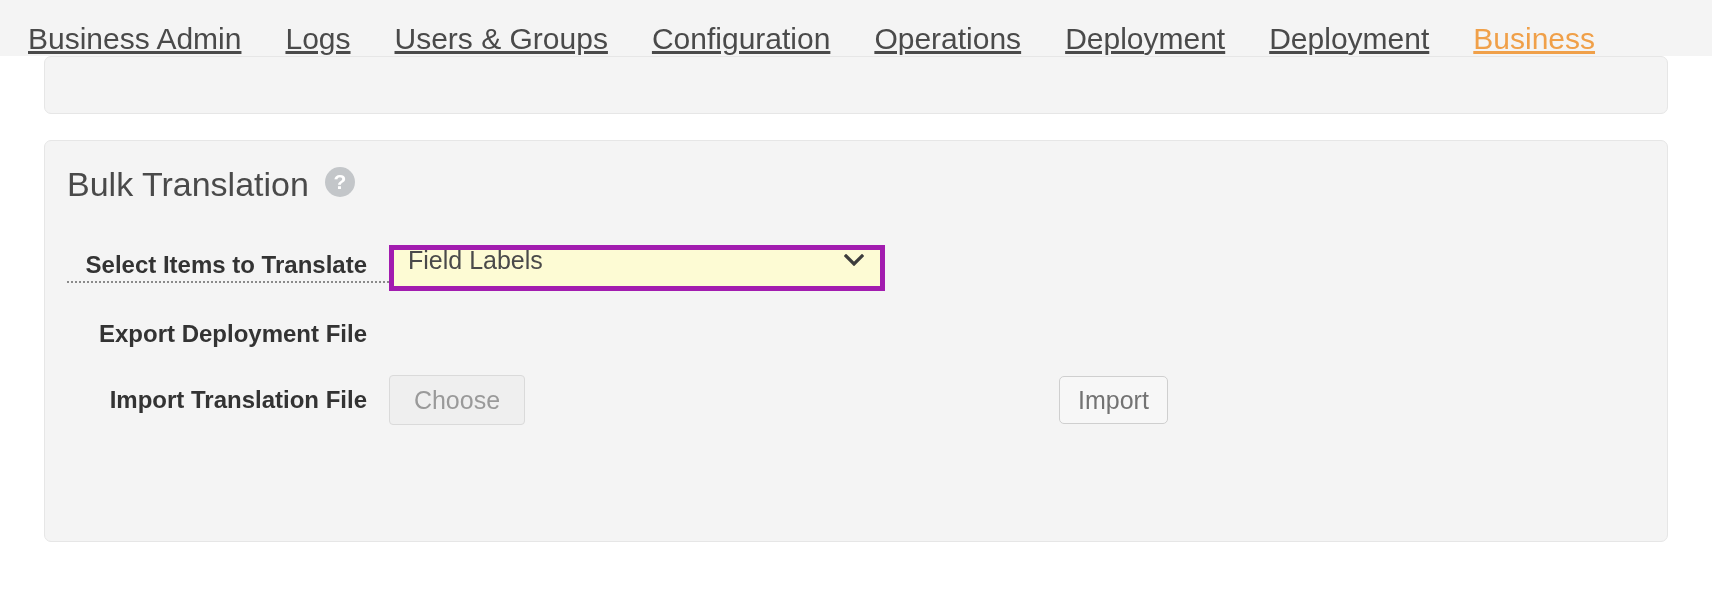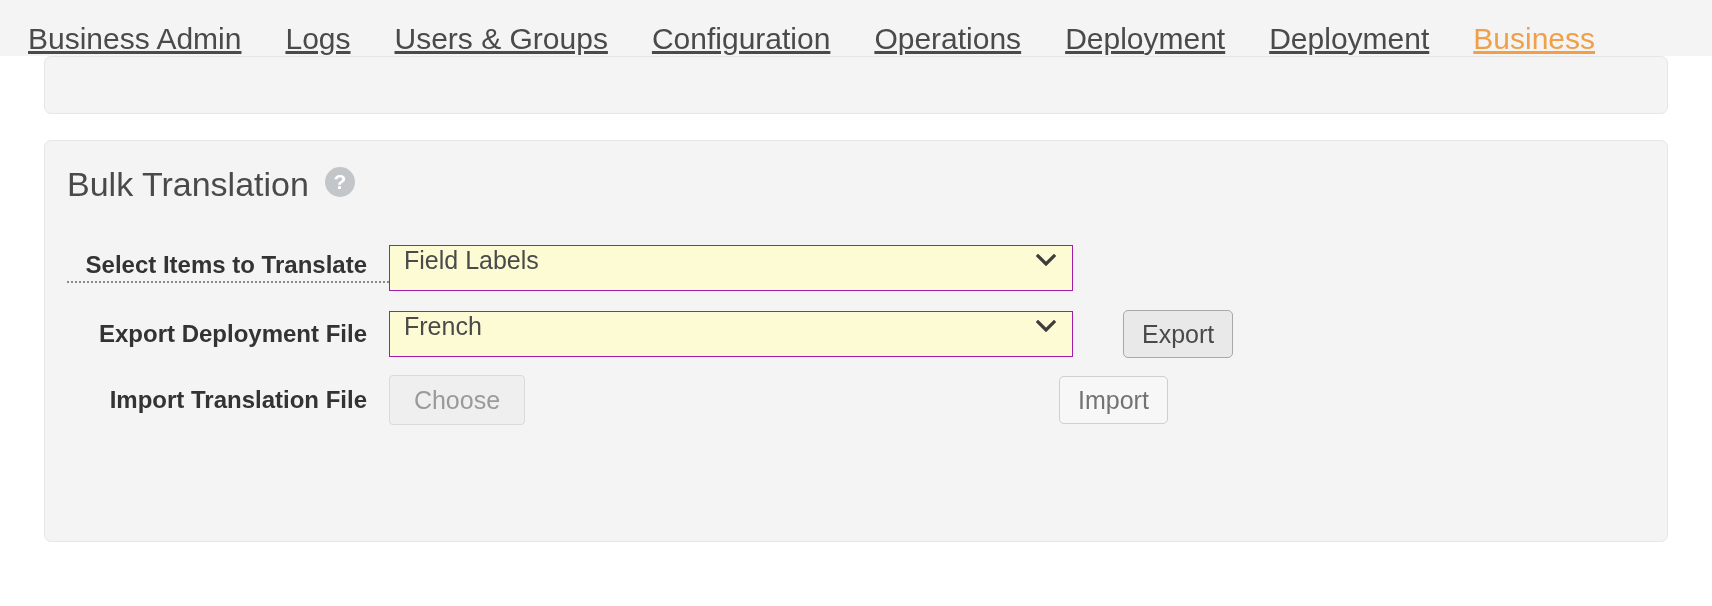--- a/index.html
+++ b/index.html
@@ -121,24 +121,24 @@
     width: 322px;
     margin-left: 22px;
     cursor: help;
   }
   .row-control {
     display: flex;
     align-items: center;
   }
 
   .select {
-    width: 684px;
+    width: 496px;
     height: 46px;
     background: #fdfbd4;
-    border: 1px solid #a21caf;
+    border: 5px solid #a21caf;
     box-sizing: border-box;
     display: flex;
     align-items: center;
     justify-content: space-between;
     padding: 0 14px 16px 14px;
     font-size: 25px;
     color: #4a4a4a;
     cursor: pointer;
     position: relative;
   }
@@ -233,31 +233,20 @@
               <svg width="20" height="12" viewBox="0 0 20 12">
                   <path d="M2 2 L10 10 L18 2" fill="none" stroke="#3d3d3d" stroke-width="3.2" stroke-linecap="square"></path>
                 </svg>
             </span>
           </div>
         </div>
       </div>
 
       <div class="form-row">
         <div class="row-label">Export Deployment File</div>
-        <div class="row-control">
-          <div class="select">
-            <span class="sel-value">French</span>
-            <span class="chev">
-              <svg width="20" height="12" viewBox="0 0 20 12">
-                  <path d="M2 2 L10 10 L18 2" fill="none" stroke="#3d3d3d" stroke-width="3.2" stroke-linecap="square"></path>
-                </svg>
-            </span>
-          </div>
-          <div class="btn btn-export">Export</div>
-        </div>
       </div>
 
       <div class="form-row">
         <div class="row-label">Import Translation File</div>
         <div class="row-control">
           <div class="spacer-choose">
             <div class="btn btn-choose">Choose</div>
           </div>
           <div class="btn btn-import">Import</div>
         </div>

